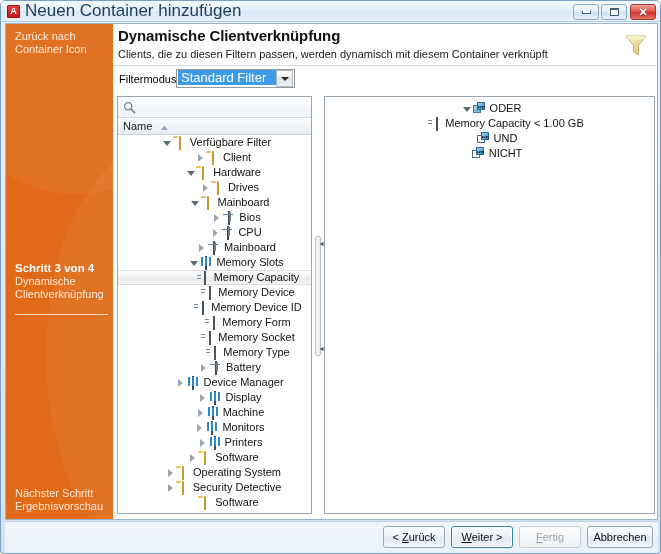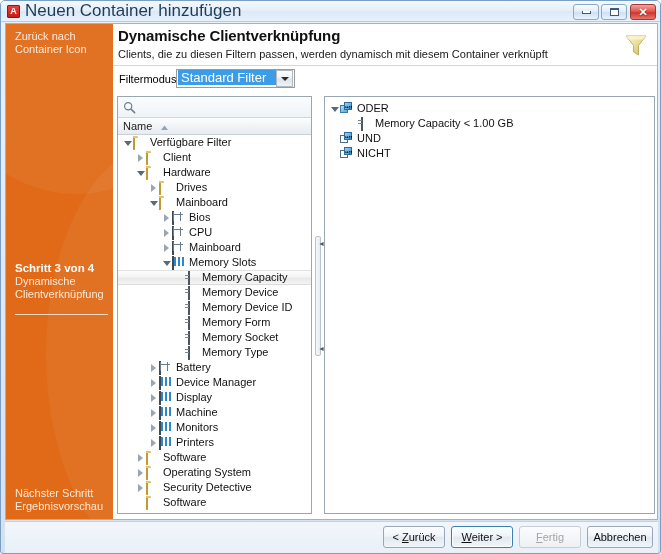--- a/index.html
+++ b/index.html
@@ -181,21 +181,21 @@
   }
   .split-arrow { position: absolute; left: 2px; font-size: 7px; color: #4a5560; line-height: 7px;}
 
   #right-panel {
     position: absolute; left: 207px; top: 0; width: 331px; height: 418px;
     border: 1px solid #9aa6b0; background: #ffffff; overflow: hidden;
   }
   #tree-right { position: absolute; left: 0; top: 0; width: 329px; height: 416px; padding-top: 4px; }
 
   
-  .node { position: relative; height: 15px; line-height: 15px; white-space: nowrap; }
+  .node { position: relative; height: 15px; line-height: 15px; white-space: nowrap; text-align: center; }
   .node.selected {
     background: linear-gradient(180deg,#fdfdfd 0%,#f3f3f3 48%,#e8e8e8 52%,#f4f4f4 100%);
     border-top: 1px solid #e2e2e2; border-bottom: 1px solid #dcdcdc;
     height: 15px; line-height: 13px;
   }
   .expander {
     display: inline-block; width: 11px; text-align: center; vertical-align: top;
   }
   .exp-collapsed {
     display:inline-block; width:0; height:0; margin-top:4px;

